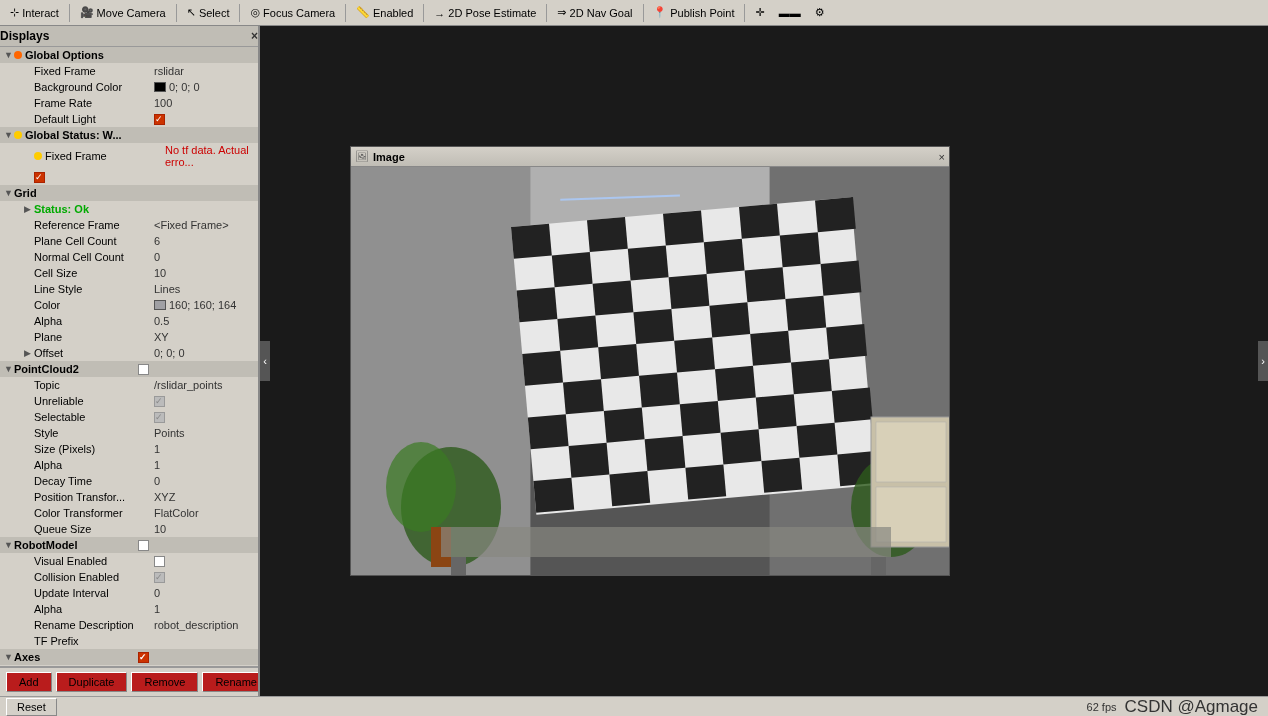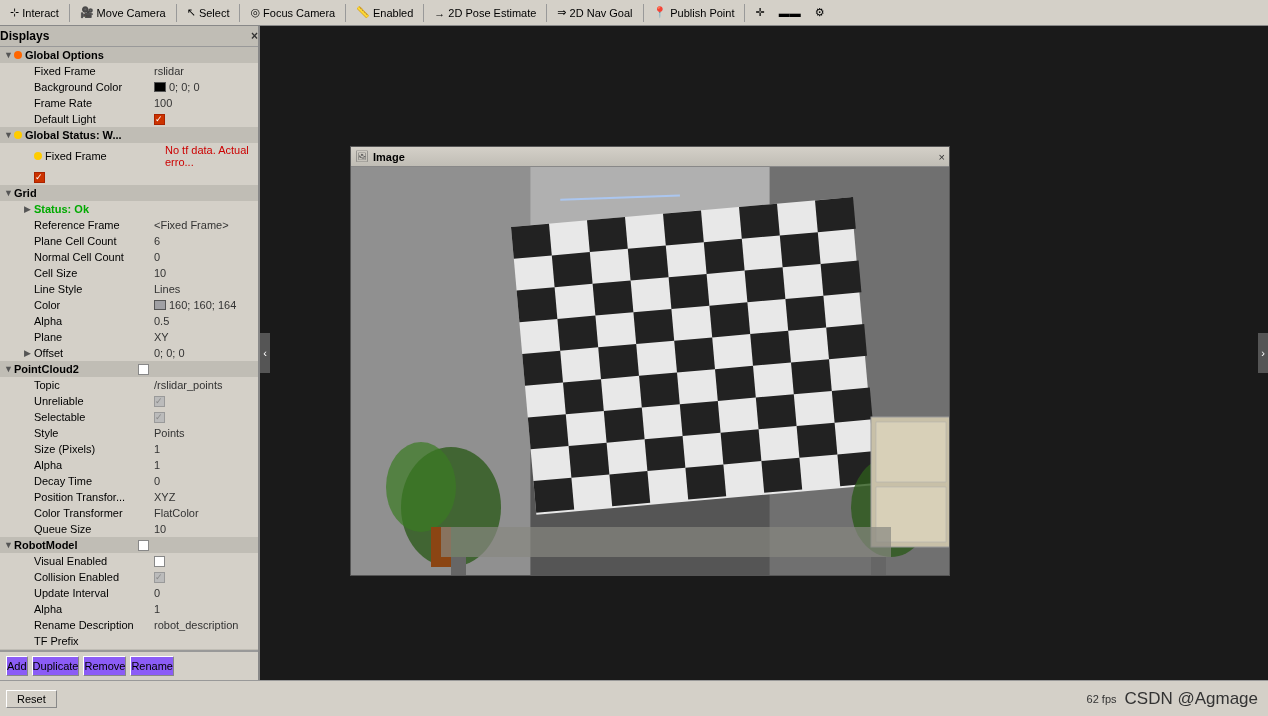--- a/index.html
+++ b/index.html
@@ -172,22 +172,22 @@
     
     #bottom-buttons {
       background: #d4d0c8;
       padding: 4px 6px;
       display: flex;
       gap: 4px;
       border-top: 2px solid #999;
       flex-shrink: 0;
     }
     .action-btn {
-      padding: 3px 0;
-      background: #8b5cf6;
+      padding: 3px 12px;
+      background: #b91c1c;
       border: 1px solid #888;
       border-top-color: #fff;
       border-left-color: #fff;
       font-size: 11px;
       color: #000;
       cursor: pointer;
     }
 
     
     #right-area {
@@ -236,21 +236,21 @@
       width: 100%;
       height: calc(100% - 20px);
       background: #000;
       overflow: hidden;
       position: relative;
     }
 
     
     #status-bar {
       background: #d4d0c8;
-      height: 36px;
+      height: 20px;
       display: flex;
       align-items: center;
       padding: 0 6px;
       border-top: 1px solid #999;
       font-size: 11px;
       color: #000;
       flex-shrink: 0;
     }
     #fps-text {
       margin-left: auto;

